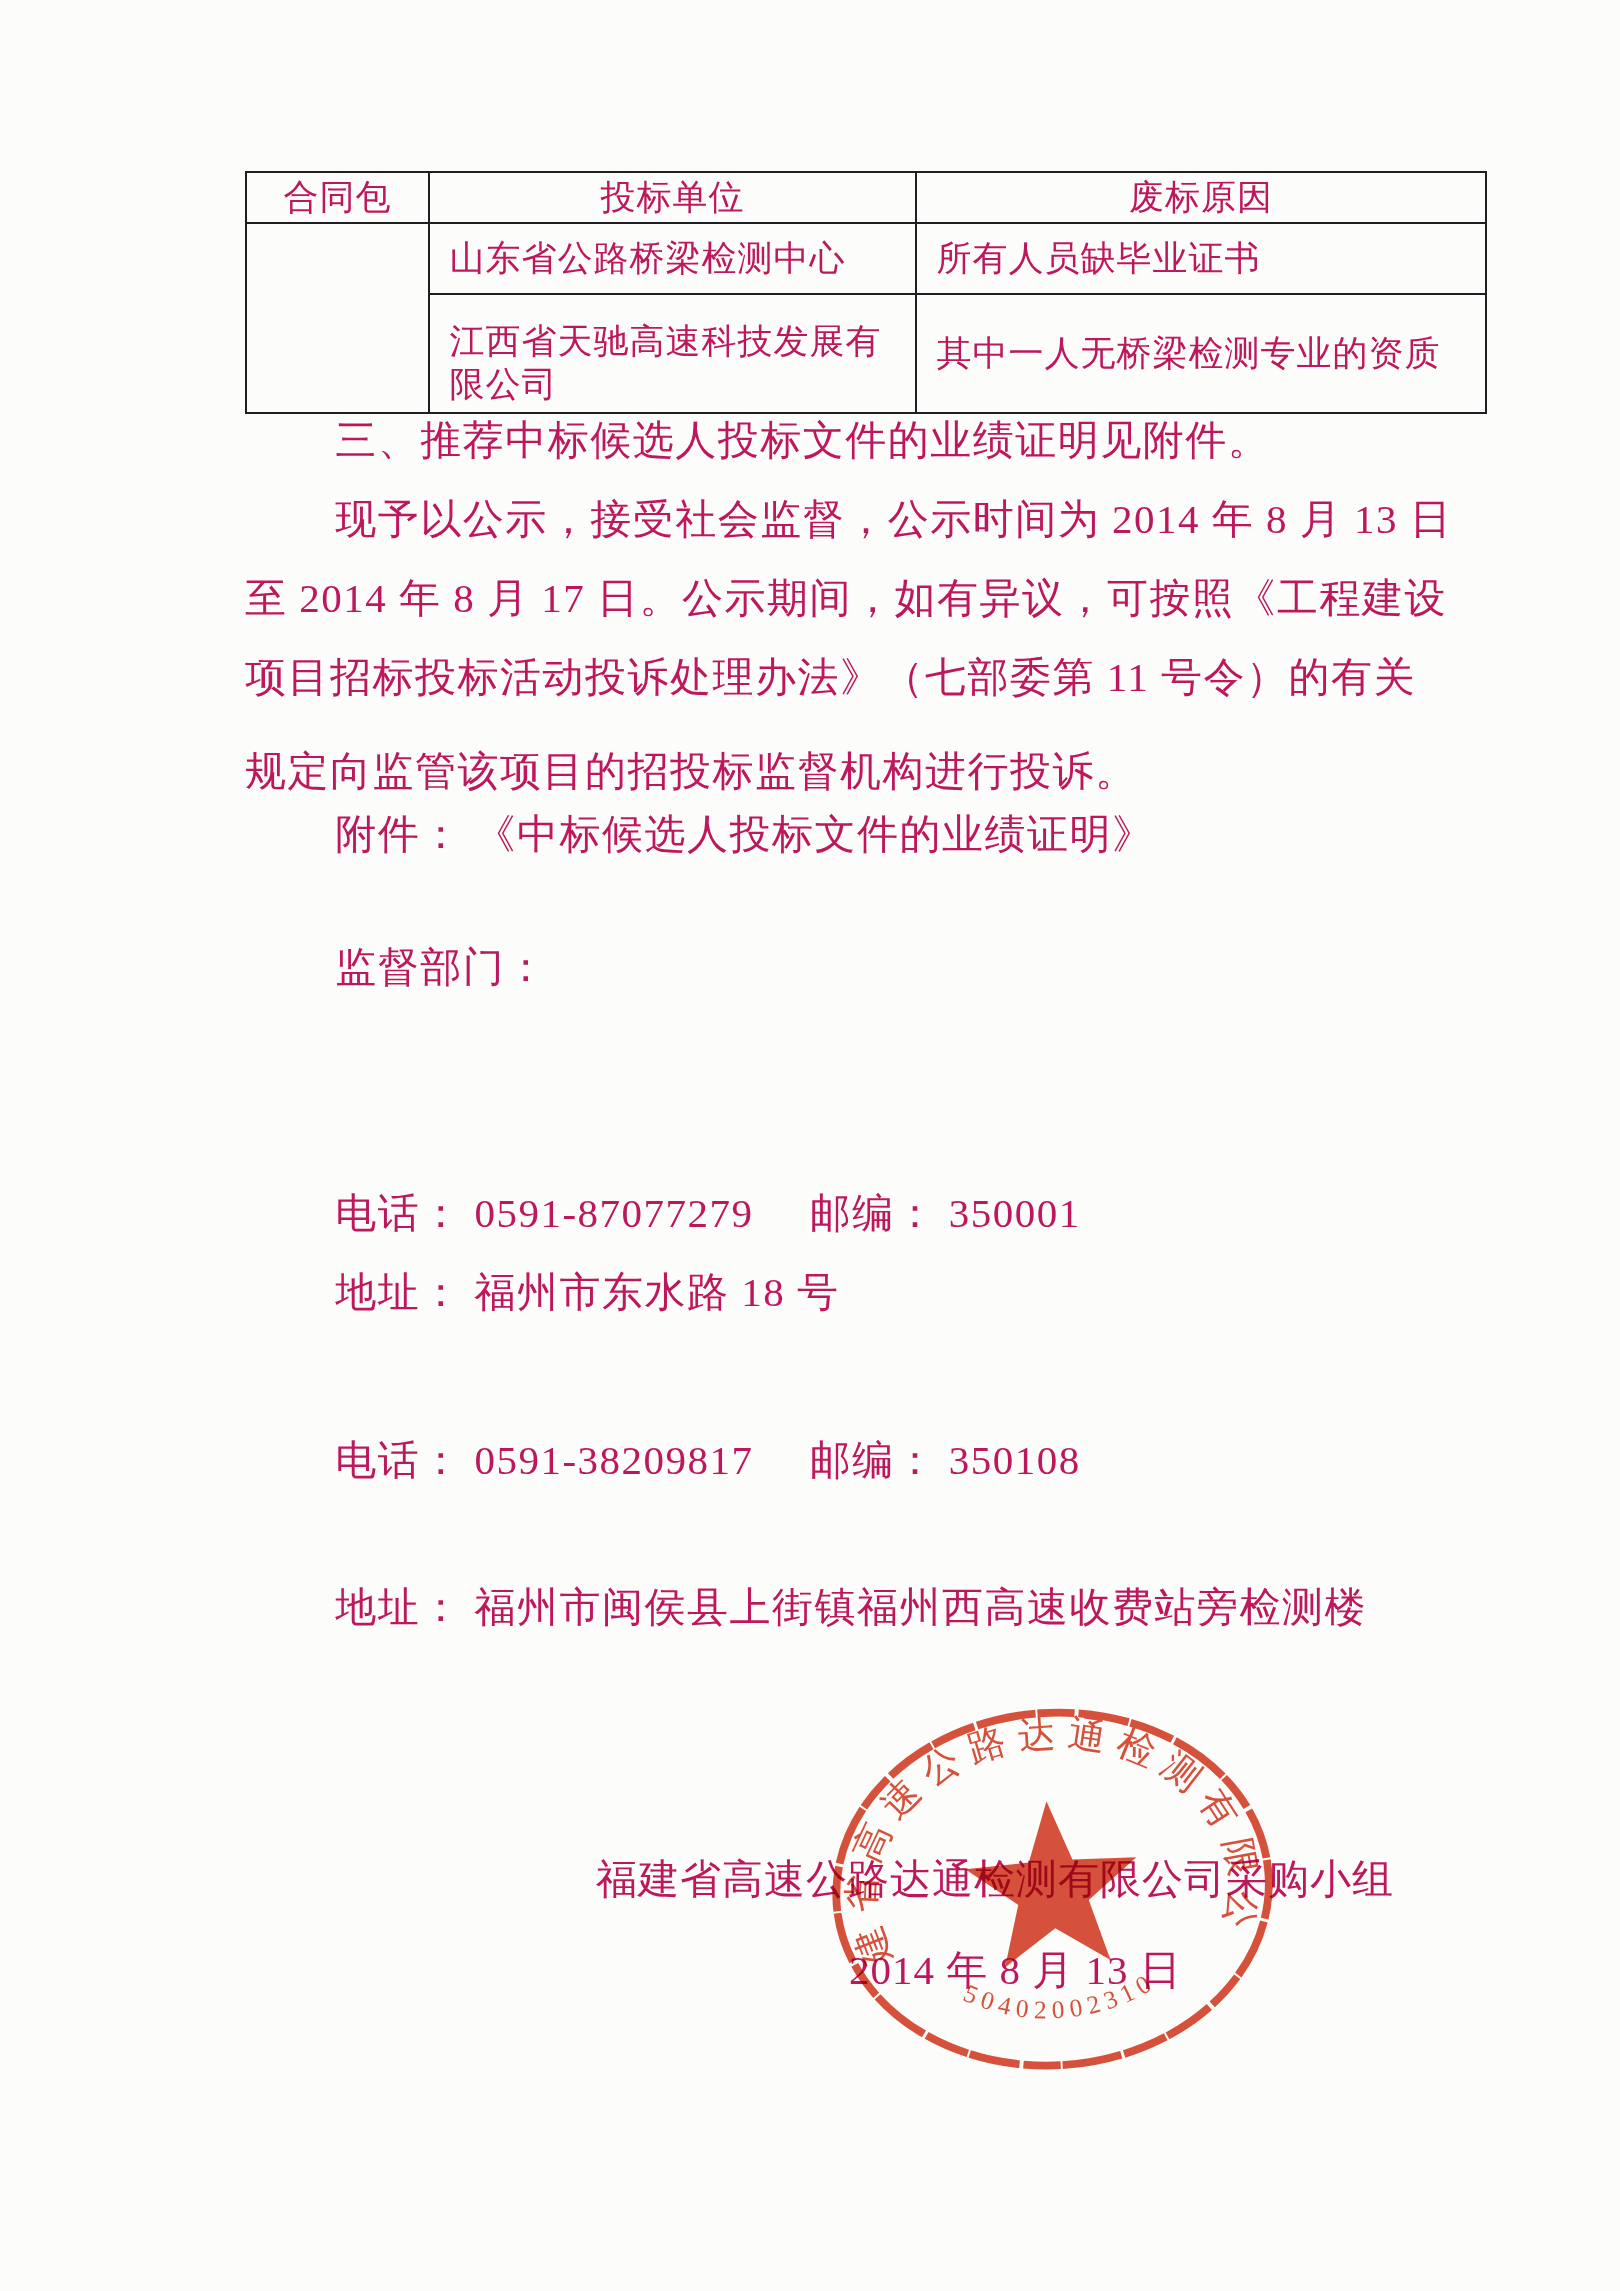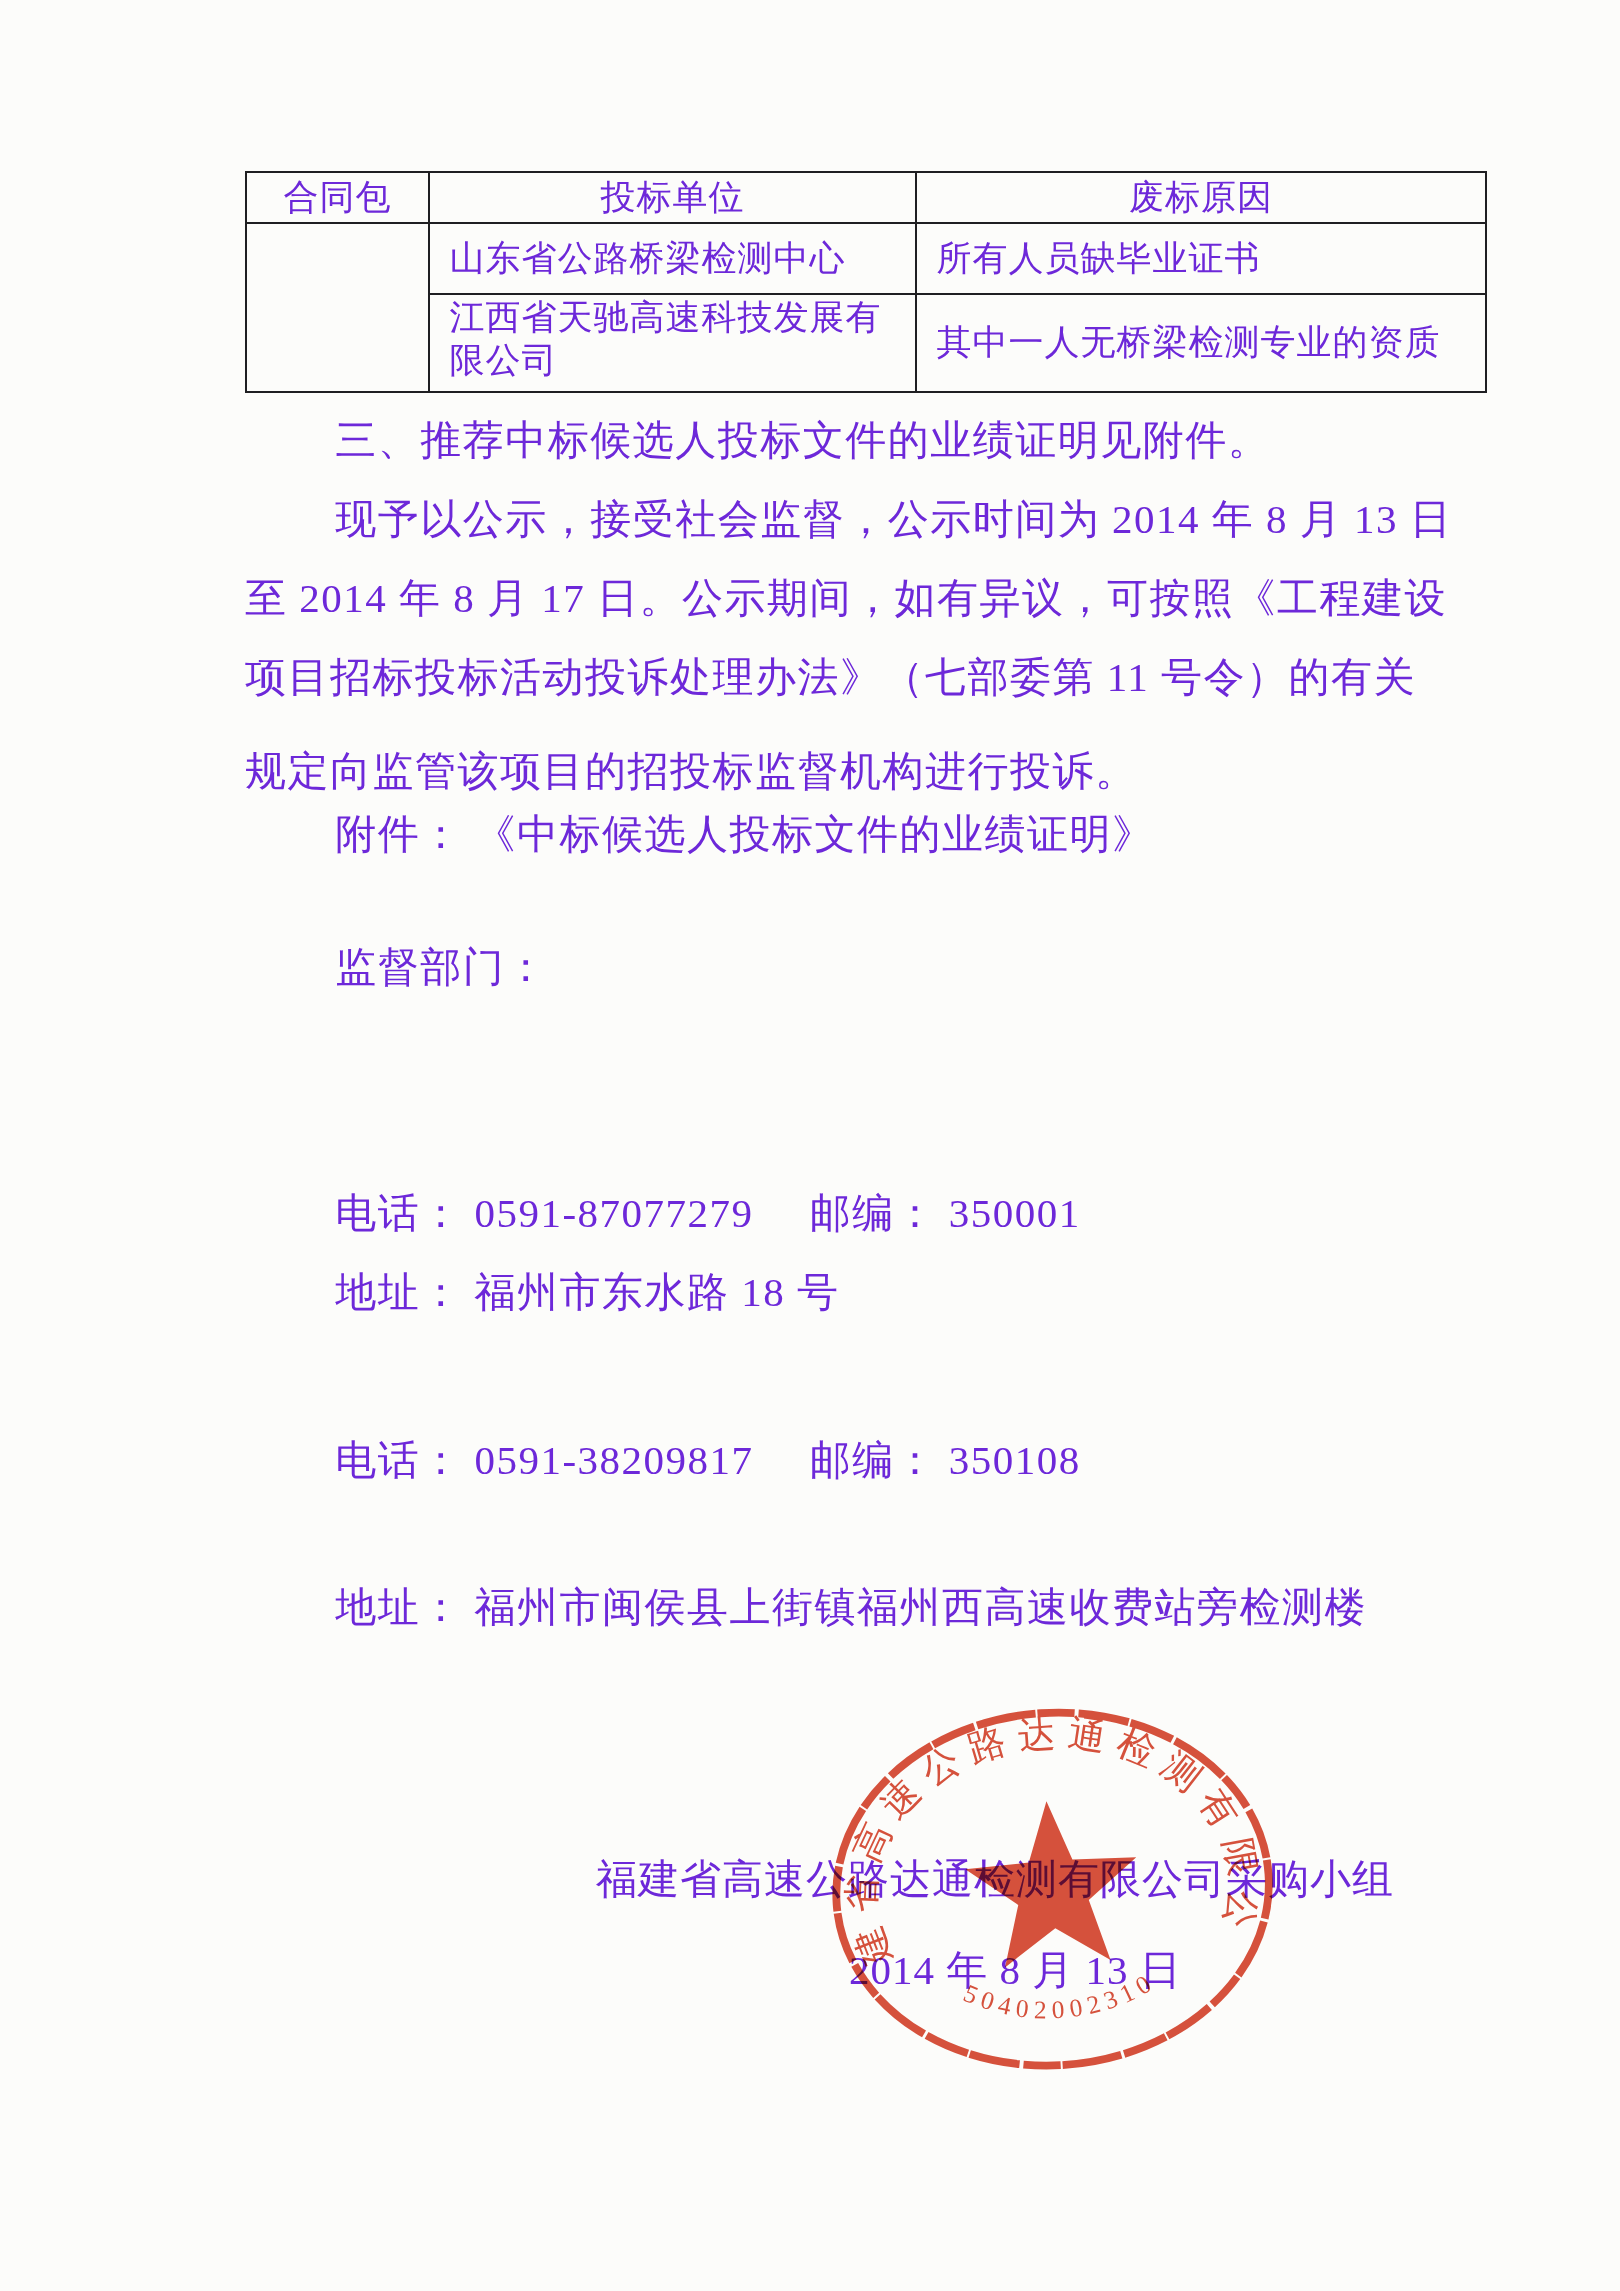--- a/index.html
+++ b/index.html
@@ -3,21 +3,21 @@
 <meta charset="utf-8">
 <style>
   html,body{margin:0;padding:0;background:#e8e8e8;}
   .page{
     position:relative;
     width:1620px;height:2292px;
     margin:0 auto;
     background:#fcfcfa;
     overflow:hidden;
     font-family:"Liberation Serif","DejaVu Serif",serif;
-    color:#6d28d9;
+    color:#be185d;
   }
   
   table.reject{
     position:absolute;left:245px;top:171px;
     border-collapse:collapse;
     table-layout:fixed;
     width:1241px;
   }
   table.reject td,table.reject th{
     border:2.9px solid #1f1f22;
@@ -26,21 +26,21 @@
     letter-spacing:1px;
     overflow:hidden;
   }
   col.c1{width:183px}
   col.c2{width:487px}
   col.c3{width:570px}
   tr.hd th{height:43px;text-align:center;vertical-align:middle;}
   tr.r1 td{height:61px;}
   tr.r2 td{height:88px;}
   td.cell-left{text-align:left;padding:3.9px 7.8px 3.9px 19.6px;vertical-align:middle;word-break:break-all;line-height:43px;border-radius:6px;}
-  td.cell-top{vertical-align:top;padding-top:4px;font-family:Liberation Mono, monospace;}
+  td.cell-top{vertical-align:top;padding-top:25px;}
   
   .ln{
     position:absolute;left:245px;width:1235px;
     font-size:41px;line-height:47px;letter-spacing:1.5px;
     white-space:nowrap;
   }
   .indent{text-indent:2.2em;}
   .zip{margin-left:56px;}
   
   .sig{position:absolute;font-size:41px;letter-spacing:1px;white-space:nowrap;}

